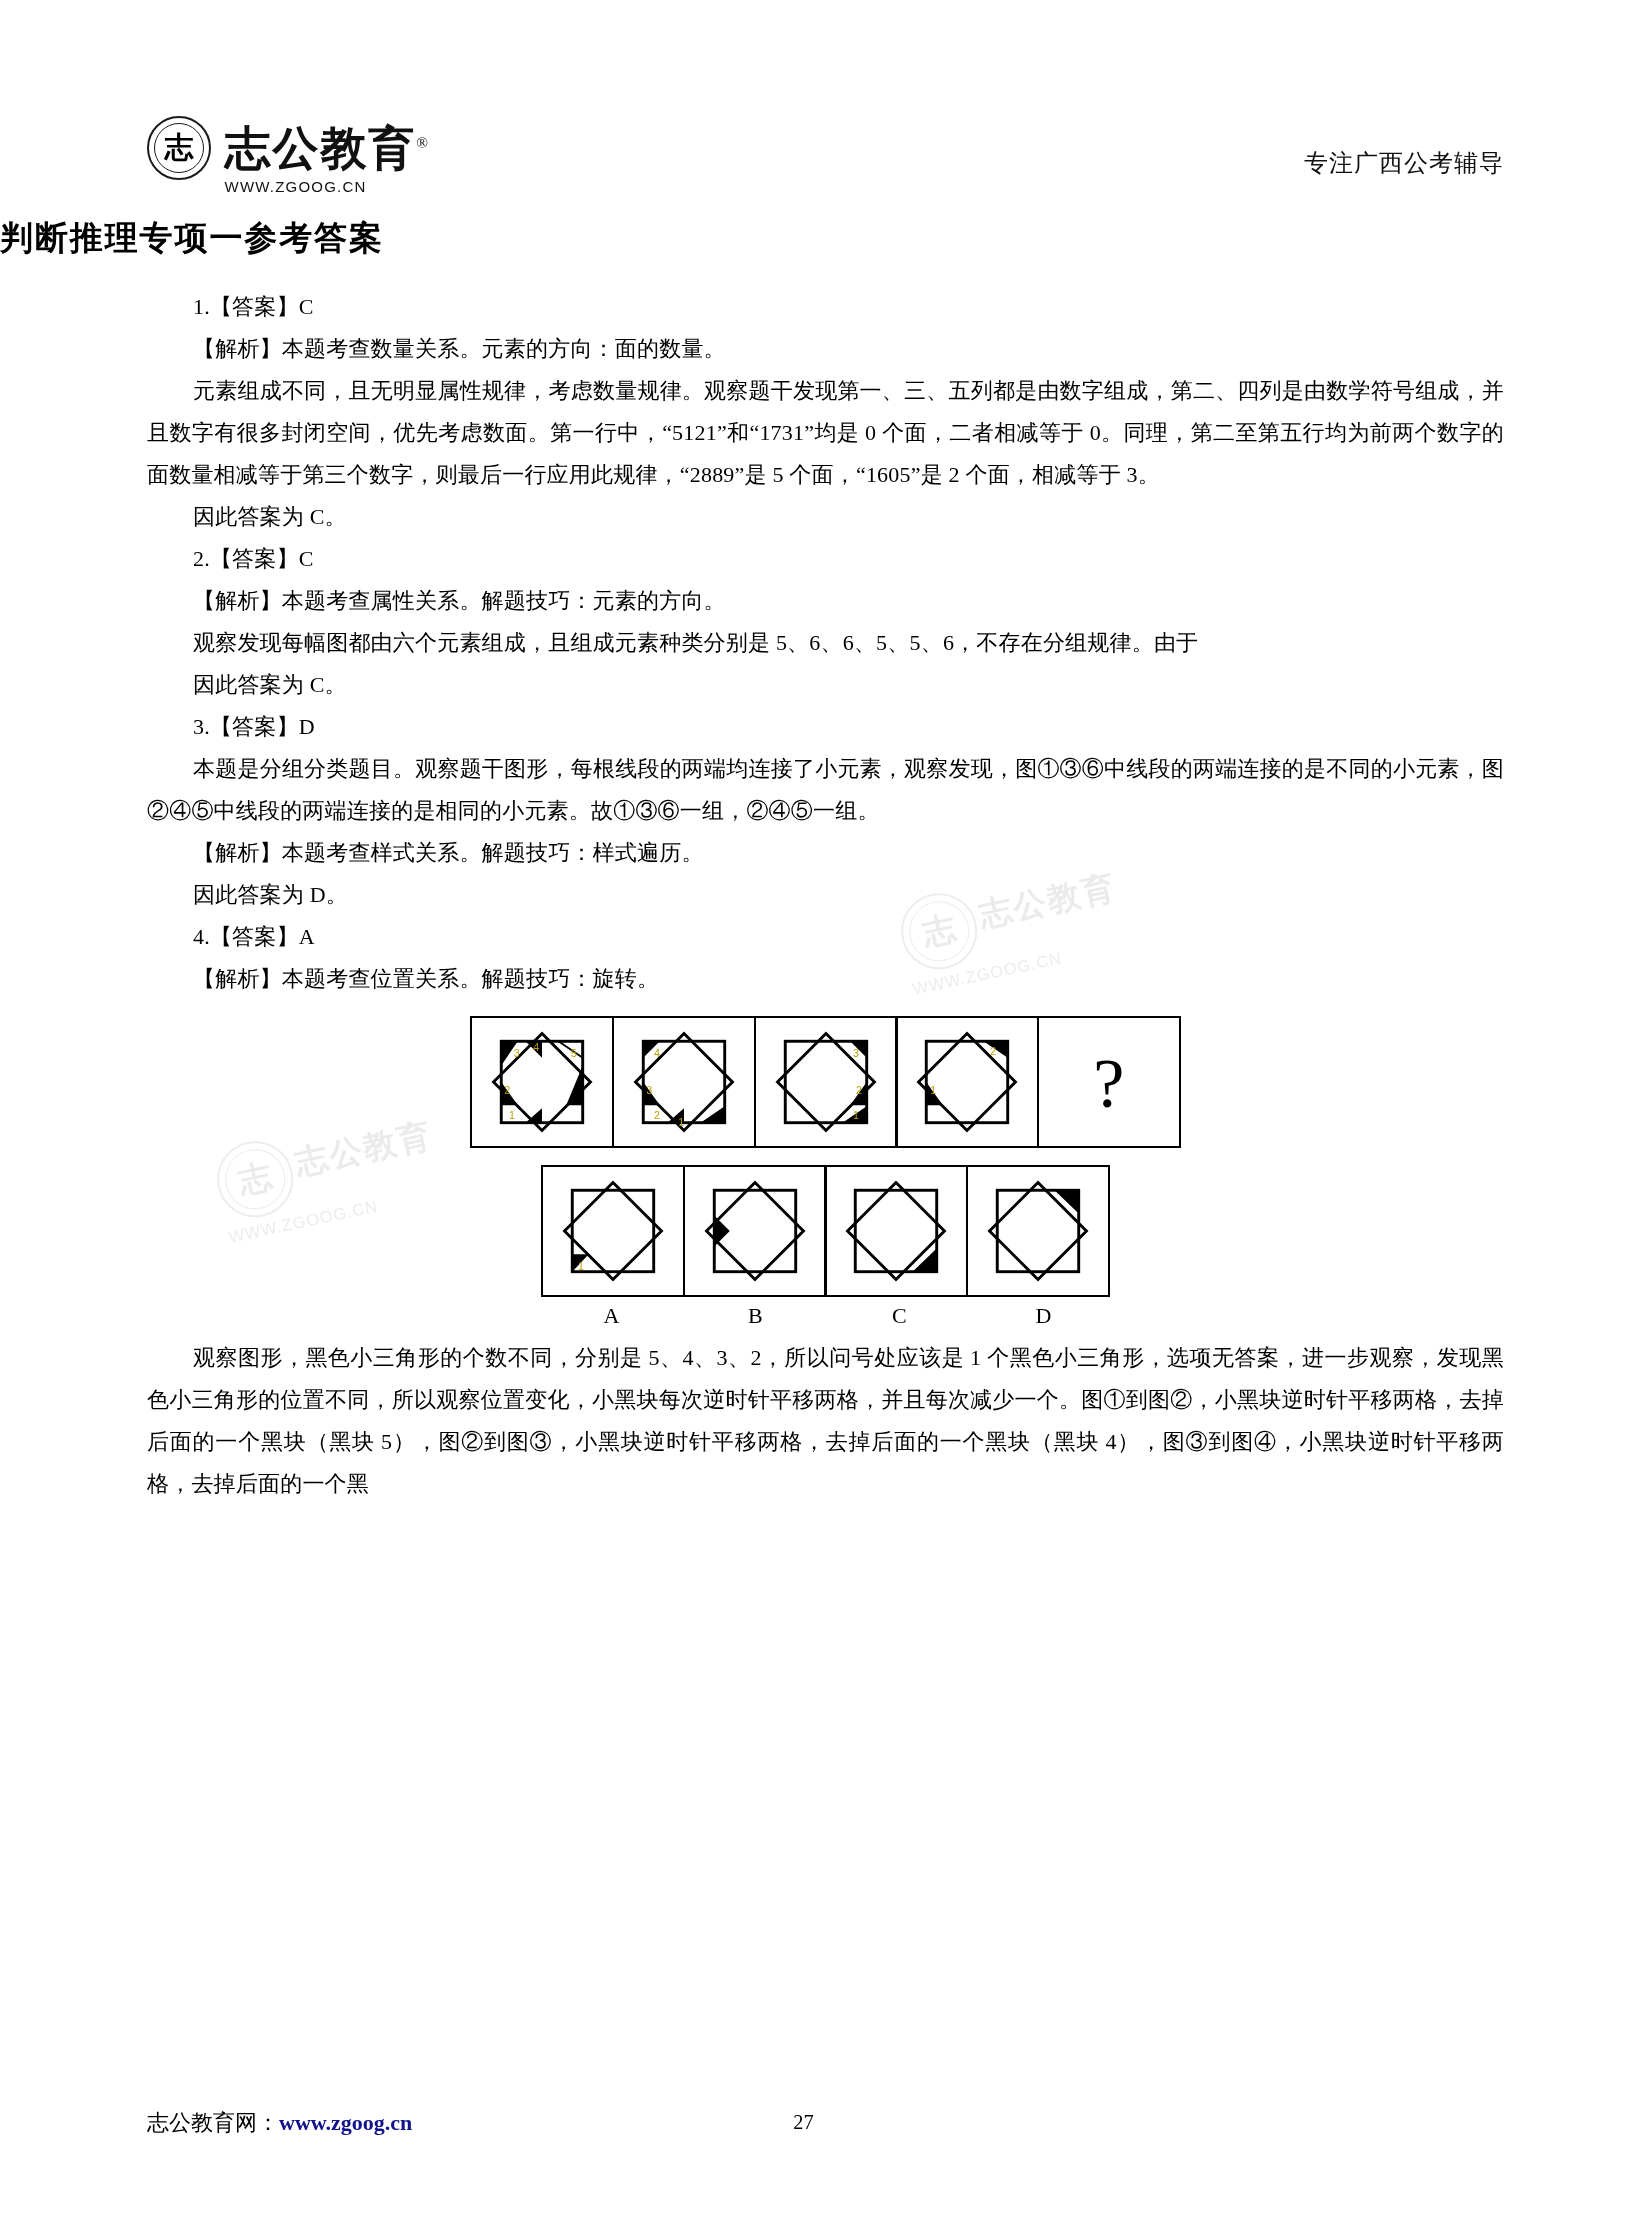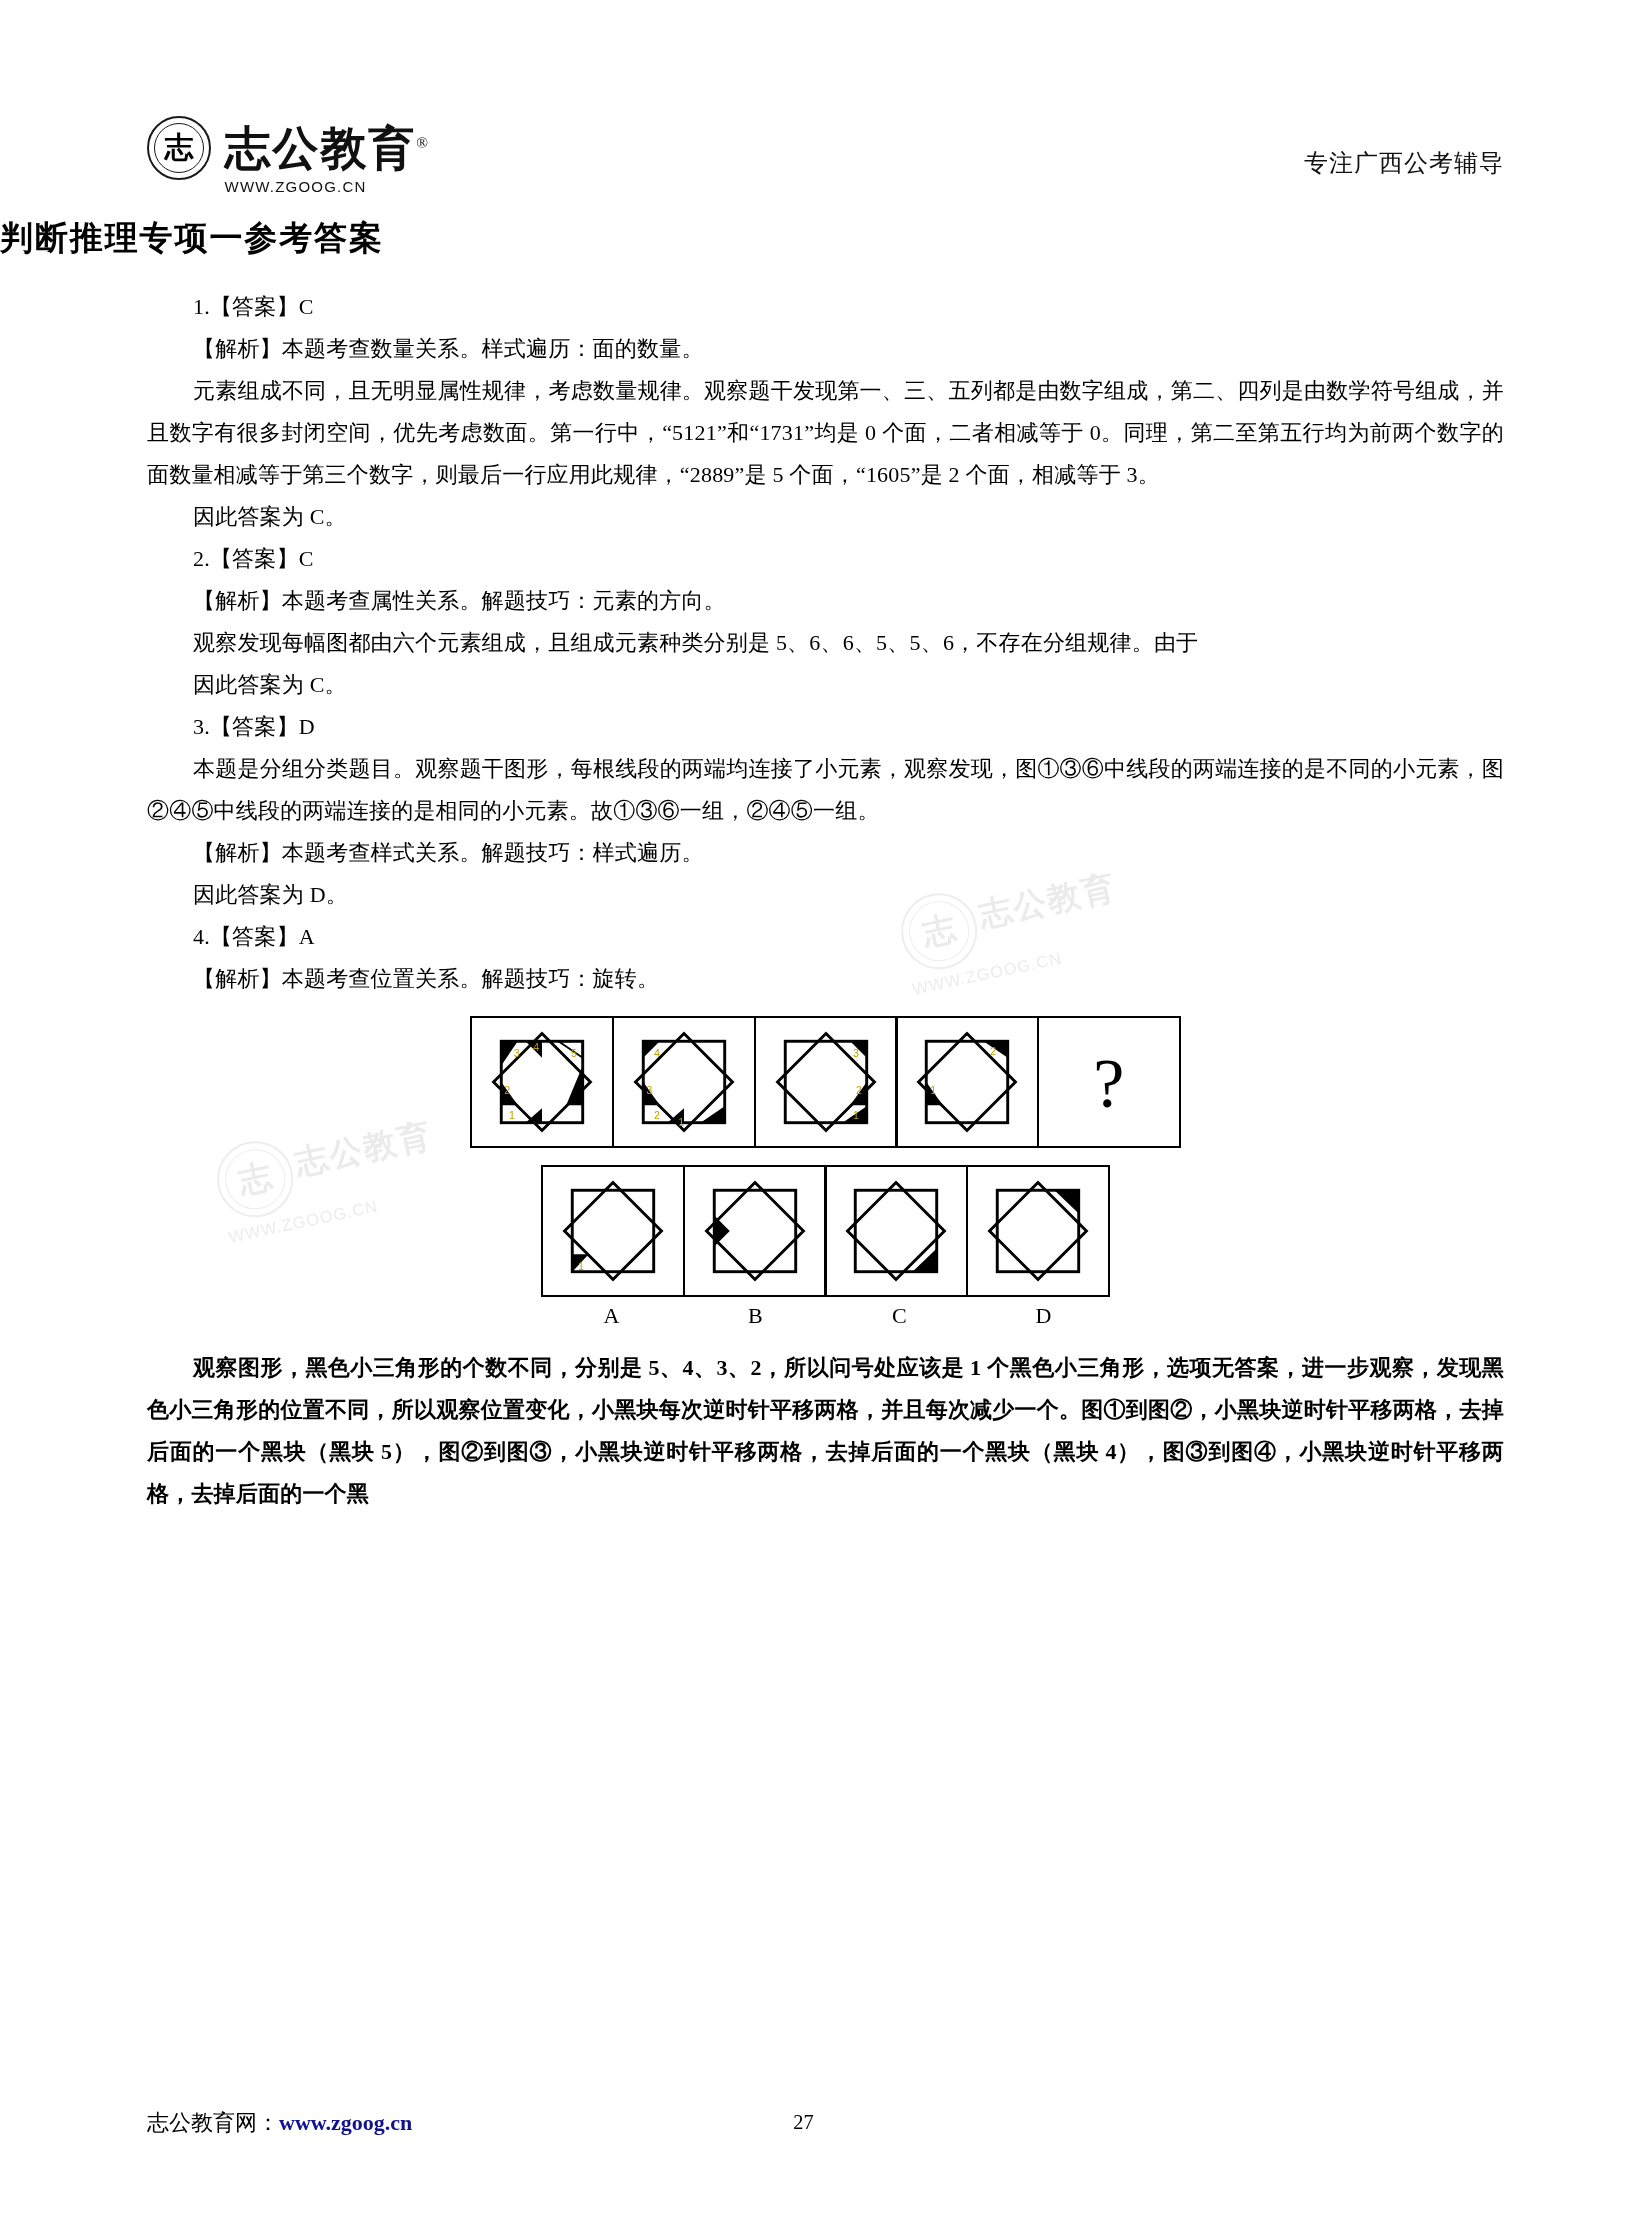--- a/index.html
+++ b/index.html
@@ -259,21 +259,21 @@
       </div>
     </div>
     <div class="header-slogan">专注广西公考辅导</div>
   </div>
 
   <div class="doc-title">判断推理专项一参考答案</div>
 
   <div class="content">
 
     <p class="t ind">1.【答案】C</p>
-    <p class="t ind">【解析】本题考查数量关系。样式遍历：面的数量。</p>
+    <p class="t ind">【解析】本题考查数量关系。元素的方向：面的数量。</p>
     <p class="t ind">元素组成不同，且无明显属性规律，考虑数量规律。观察题干发现第一、三、五列都是由数字组成，第二、四列是由数学符号组成，并且数字有很多封闭空间，优先考虑数面。第一行中，“5121”和“1731”均是 0 个面，二者相减等于 0。同理，第二至第五行均为前两个数字的面数量相减等于第三个数字，则最后一行应用此规律，“2889”是 5 个面，“1605”是 2 个面，相减等于 3。</p>
     <p class="t ind">因此答案为 C。</p>
 
     <p class="t ind">2.【答案】C</p>
     <p class="t ind">【解析】本题考查属性关系。解题技巧：元素的方向。</p>
     <p class="t ind">观察发现每幅图都由六个元素组成，且组成元素种类分别是 5、6、6、5、5、6，不存在分组规律。由于</p>
     <p class="t ind">因此答案为 C。</p>
 
     <p class="t ind">3.【答案】D</p>
     <p class="t ind">本题是分组分类题目。观察题干图形，每根线段的两端均连接了小元素，观察发现，图①③⑥中线段的两端连接的是不同的小元素，图②④⑤中线段的两端连接的是相同的小元素。故①③⑥一组，②④⑤一组。</p>
@@ -373,21 +373,21 @@
         </svg>
       </div>
     </div>
     <div class="opt-labels">
       <span>A</span>
       <span>B</span>
       <span>C</span>
       <span>D</span>
     </div>
 
-    <p class="t ind" style="margin-top:18px;font-weight:bold;">观察图形，黑色小三角形的个数不同，分别是 5、4、3、2，所以问号处应该是 1 个黑色小三角形，选项无答案，进一步观察，发现黑色小三角形的位置不同，所以观察位置变化，小黑块每次逆时针平移两格，并且每次减少一个。图①到图②，小黑块逆时针平移两格，去掉后面的一个黑块（黑块 5），图②到图③，小黑块逆时针平移两格，去掉后面的一个黑块（黑块 4），图③到图④，小黑块逆时针平移两格，去掉后面的一个黑</p>
+    <p class="t ind" style="margin-top:8px;">观察图形，黑色小三角形的个数不同，分别是 5、4、3、2，所以问号处应该是 1 个黑色小三角形，选项无答案，进一步观察，发现黑色小三角形的位置不同，所以观察位置变化，小黑块每次逆时针平移两格，并且每次减少一个。图①到图②，小黑块逆时针平移两格，去掉后面的一个黑块（黑块 5），图②到图③，小黑块逆时针平移两格，去掉后面的一个黑块（黑块 4），图③到图④，小黑块逆时针平移两格，去掉后面的一个黑</p>
   </div>
 
   <div class="footer">
     <div class="footer-left">
       <span>志公教育网：</span><span class="url">www.zgoog.cn</span>
     </div>
     <div class="footer-page">27</div>
   </div>
 
 </div>

